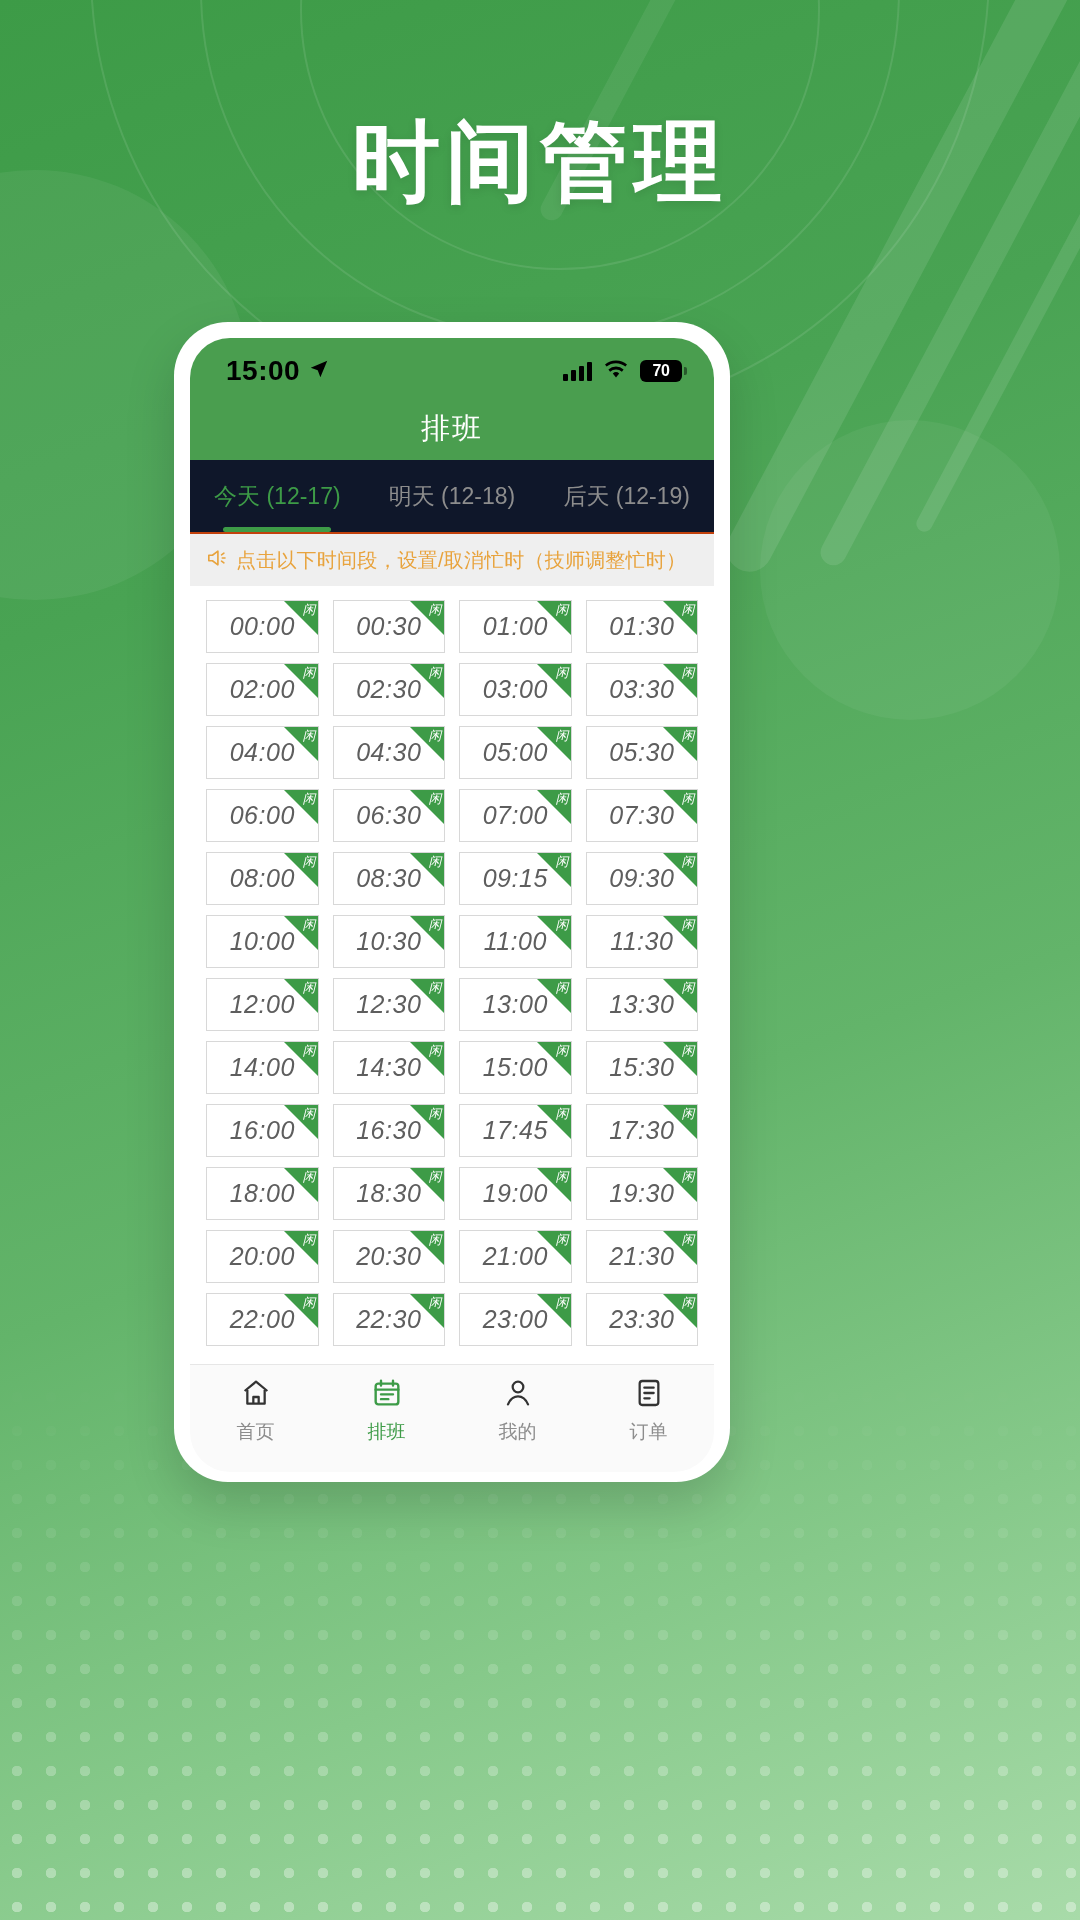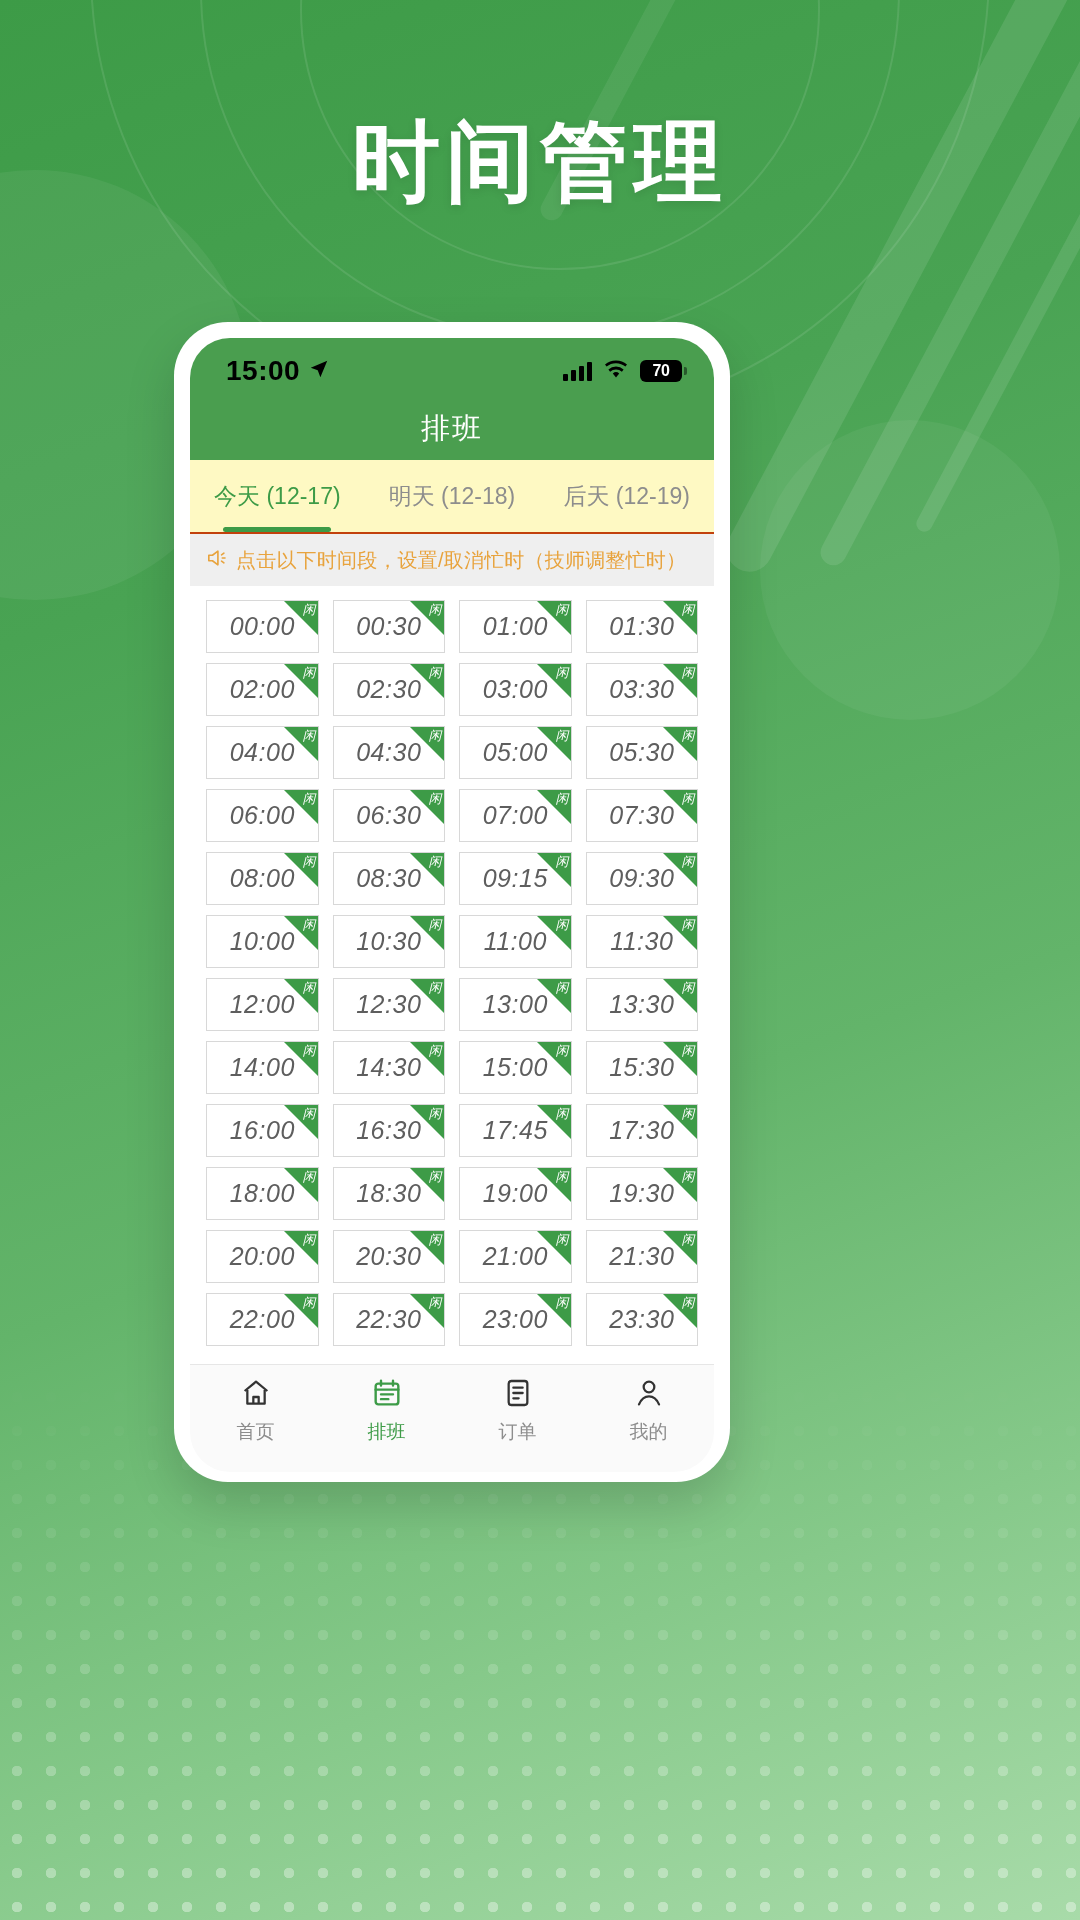--- a/index.html
+++ b/index.html
@@ -114,21 +114,21 @@
   
   .navbar {
     height: 62px; background: #4a9e4f;
     display: flex; align-items: center; justify-content: center;
     flex: 0 0 auto;
   }
   .nav-title { font-size: 29px; color: #fff; font-weight: 500; letter-spacing: 2px; }
 
   
   .tabs {
-    height: 72px; background: #fef9c3;
+    height: 72px; background: #0f172a;
     display: flex; align-items: stretch;
     flex: 0 0 auto;
   }
   .tab {
     flex: 1; display: flex; align-items: center; justify-content: center;
     font-size: 23px; color: #8d8d8d; position: relative;
   }
   .tab.active { color: #3d9b47; }
   .tab.active:after {
     content: ""; position: absolute; left: 50%; transform: translateX(-50%);
@@ -531,32 +531,32 @@
             <rect x="3.5" y="5" width="17" height="15.5" rx="2"></rect>
             <path d="M3.5 9.5h17"></path>
               <path d="M7.5 2.8v3.6M16.5 2.8v3.6"></path>
             <path d="M7.5 13h9M7.5 16.6h5.5"></path>
           </svg>
         </span>
         <span class="tabbar-label">排班</span>
       </div>
       <div class="tabbar-item">
         <span>
+          <svg width="32" height="32" viewBox="0 0 24 24" fill="none" stroke="#333" stroke-width="1.7" stroke-linecap="round">
+            <circle cx="12" cy="7.5" r="4"></circle>
+              <path d="M4.5 20.5c1.8-4.2 4.4-6 7.5-6s5.7 1.8 7.5 6"></path>
+          </svg>
+        </span>
+        <span class="tabbar-label">我的</span>
+      </div>
+      <div class="tabbar-item">
+        <span>
           <svg width="32" height="32" viewBox="0 0 24 24" fill="none" stroke="#333" stroke-width="1.7" stroke-linecap="round" stroke-linejoin="round">
             <rect x="5" y="3" width="14" height="18" rx="2"></rect>
             <path d="M8.5 8h7M8.5 12h7M8.5 16h4"></path>
           </svg>
         </span>
         <span class="tabbar-label">订单</span>
       </div>
-      <div class="tabbar-item">
-        <span>
-          <svg width="32" height="32" viewBox="0 0 24 24" fill="none" stroke="#333" stroke-width="1.7" stroke-linecap="round">
-            <circle cx="12" cy="7.5" r="4"></circle>
-              <path d="M4.5 20.5c1.8-4.2 4.4-6 7.5-6s5.7 1.8 7.5 6"></path>
-          </svg>
-        </span>
-        <span class="tabbar-label">我的</span>
-      </div>
     </div>
 
   </div>
 </div>
 
 </body></html>

